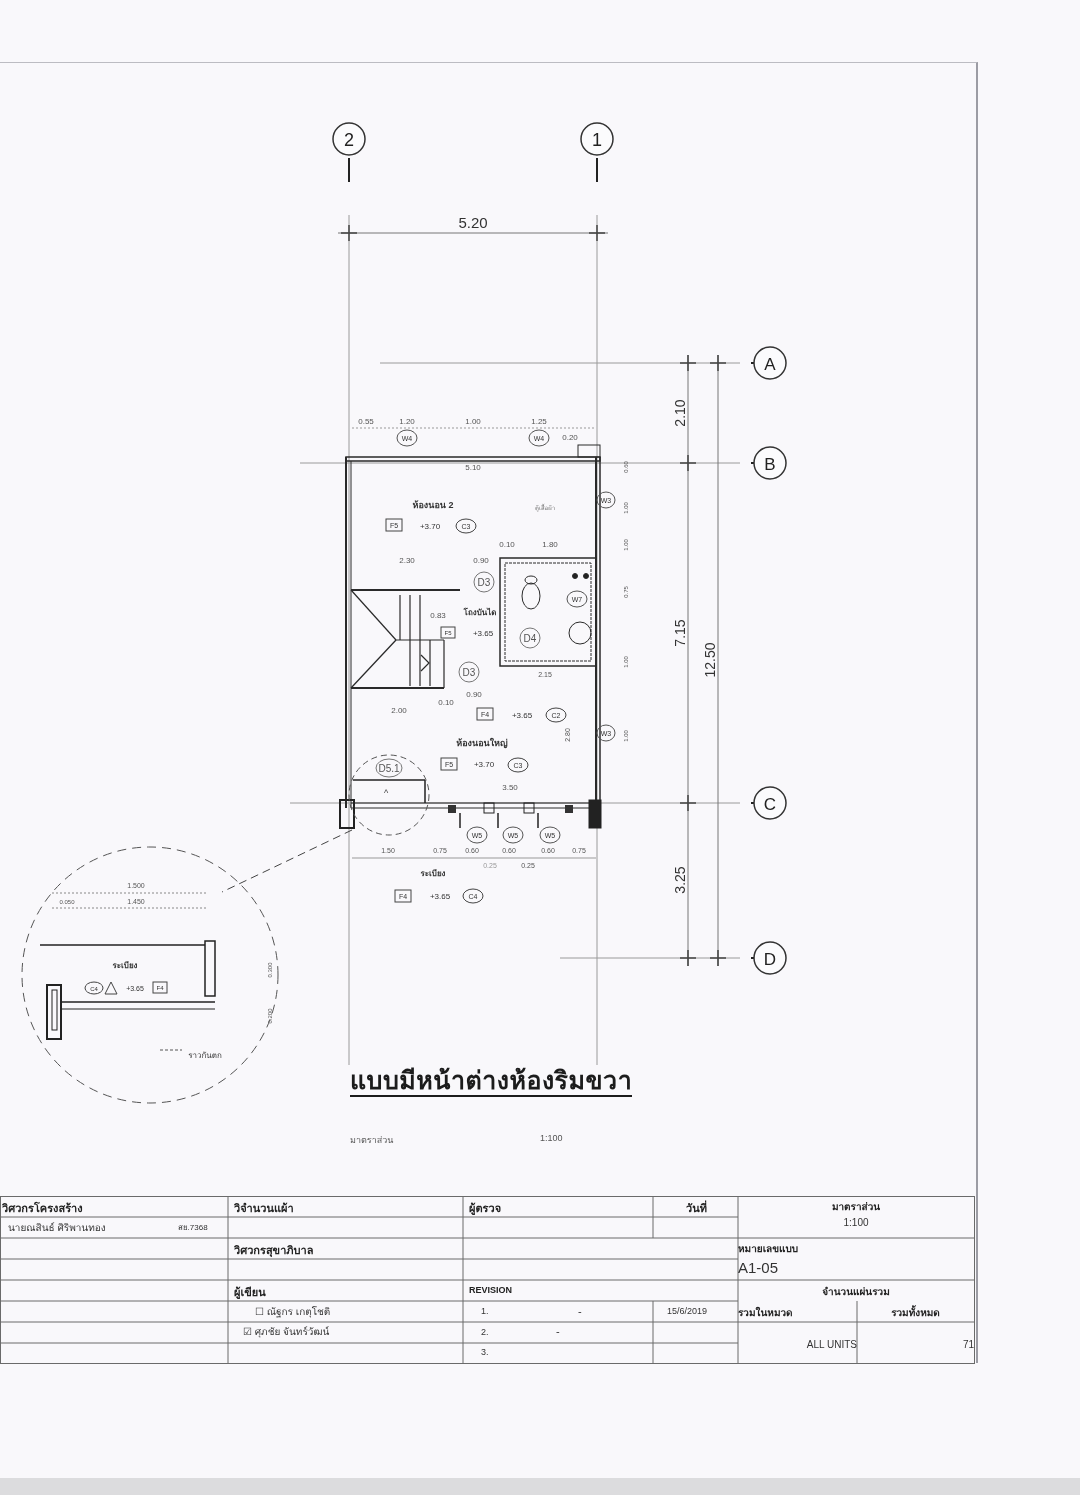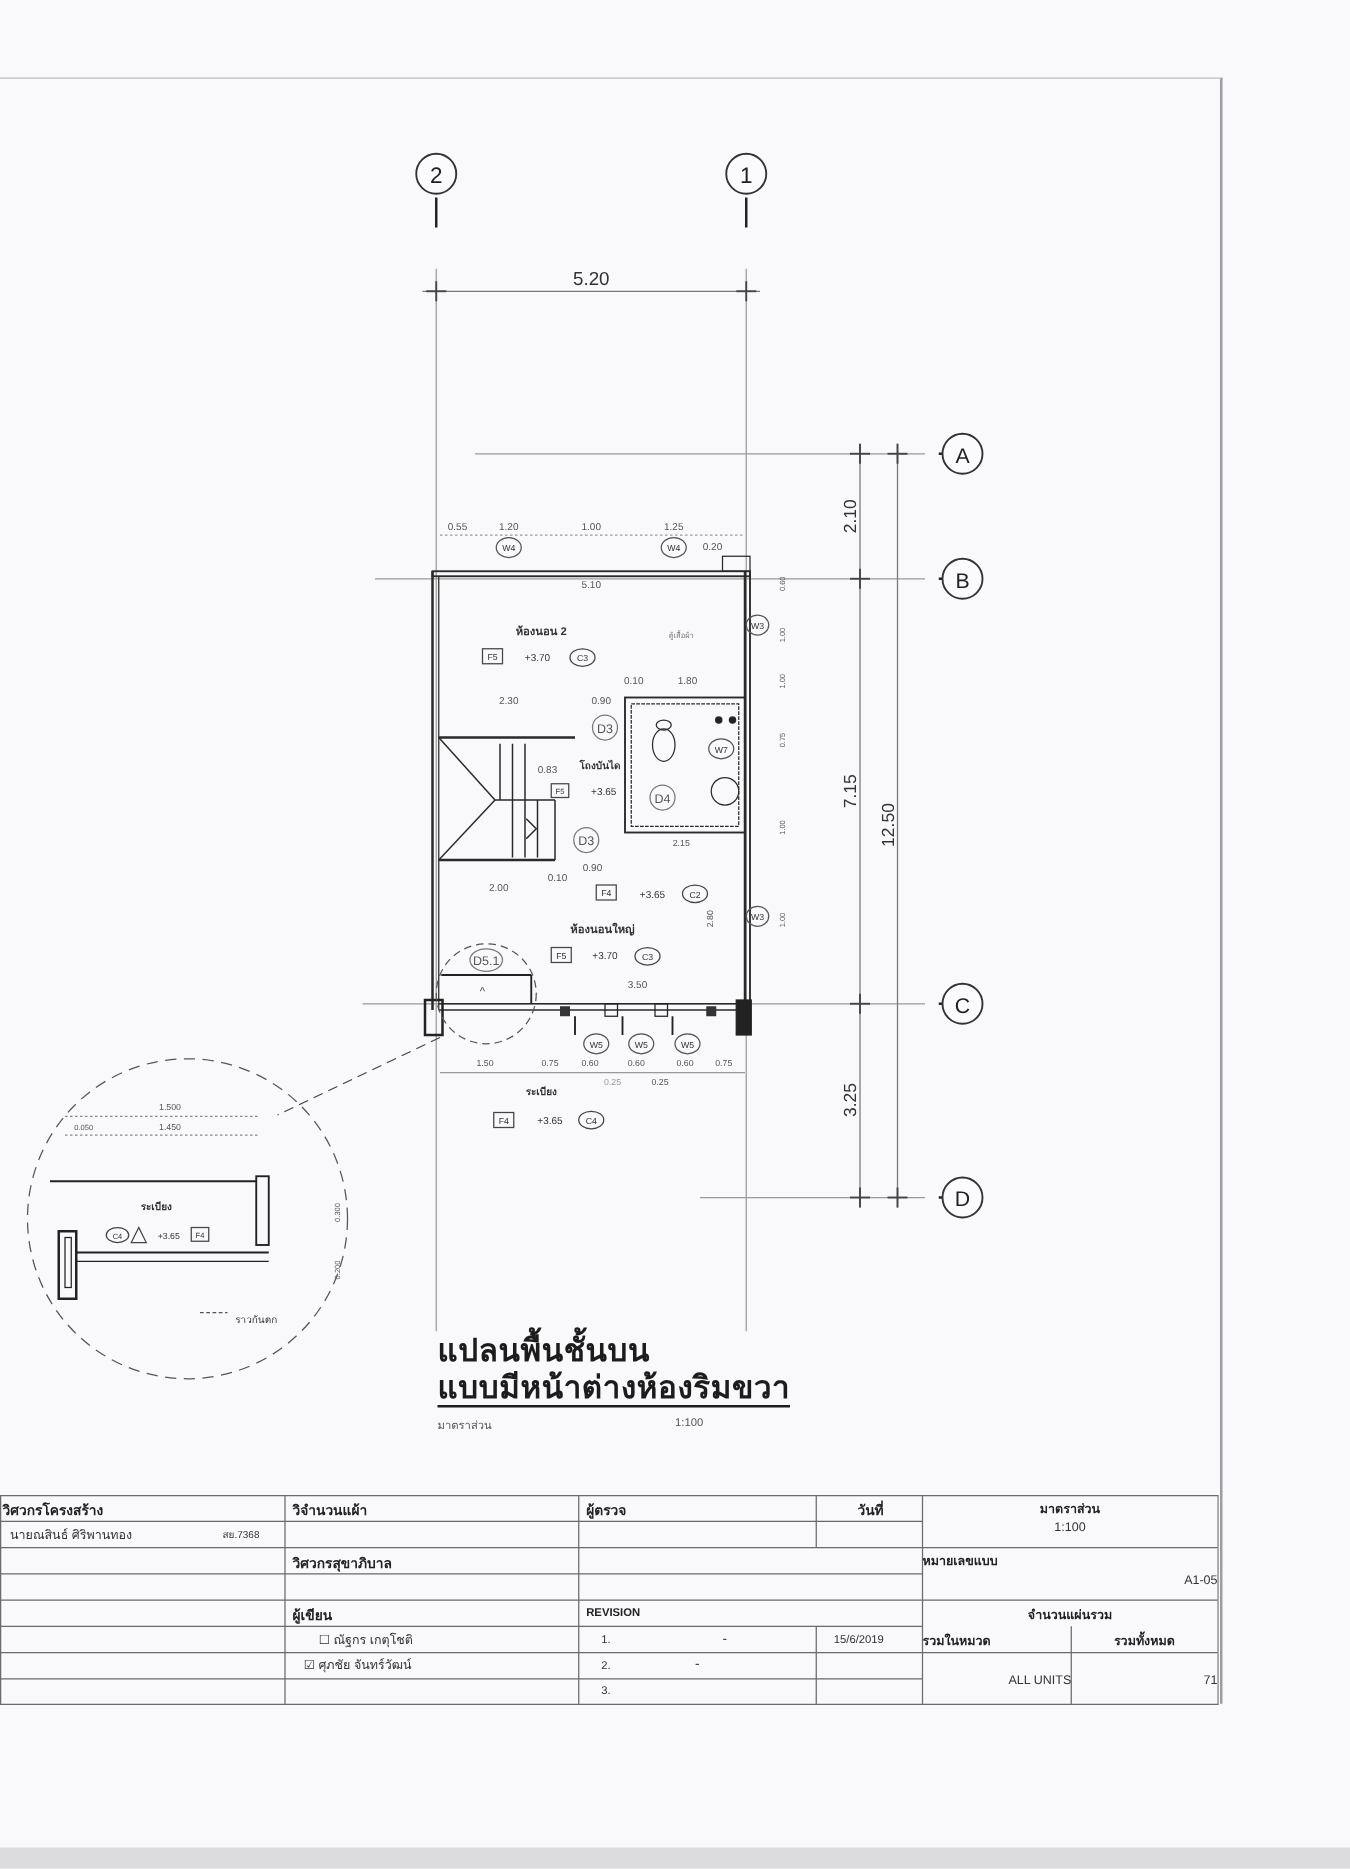--- a/index.html
+++ b/index.html
@@ -319,21 +319,20 @@
     <rect x="153" y="982" width="14" height="11" fill="none" stroke="#444"></rect>
     <text x="160" y="990" text-anchor="middle" font-size="6" fill="#333">F4</text>
     <text transform="translate(272,970) rotate(-90)" text-anchor="middle" font-size="6" fill="#555">0.300</text>
     <text transform="translate(272,1016) rotate(-90)" text-anchor="middle" font-size="6" fill="#555">0.200</text>
     <line x1="160" y1="1050" x2="182" y2="1050" stroke="#555" stroke-dasharray="3,2"></line>
     <text x="205" y="1058" text-anchor="middle" font-size="8" fill="#333">ราวกันตก</text>
   </g>
 </svg>
 
 <div class="drawing-title">
-  <div>แปลนพื้นชั้นบน</div>
   <div class="l2">แบบมีหน้าต่างห้องริมขวา</div>
 </div>
 <div class="scale-row" style="left:350px">มาตราส่วน</div>
 <div class="scale-row" style="left:540px">1:100</div>
 
 <div class="title-block">
   <svg width="975" height="168" style="position:absolute;left:0;top:0">
     <g stroke="#6a6a6a" stroke-width="1" fill="none">
       <rect x="0.5" y="0.5" width="974" height="167"></rect>
       <line x1="0" y1="21" x2="738" y2="21"></line>
@@ -371,21 +370,21 @@
   <div class="tb-cell tb-h" style="left:469px;top:89px;font-size:9px">REVISION</div>
   <div class="tb-cell" style="left:481px;top:110px;font-size:9px">1.</div>
   <div class="tb-cell" style="left:578px;top:109px">-</div>
   <div class="tb-cell" style="left:667px;top:110px;font-size:9px">15/6/2019</div>
   <div class="tb-cell" style="left:481px;top:131px;font-size:9px">2.</div>
   <div class="tb-cell" style="left:556px;top:129px">-</div>
   <div class="tb-cell" style="left:481px;top:151px;font-size:9px">3.</div>
   <div class="tb-cell tb-h" style="left:738px;width:236px;text-align:center;top:3px;font-size:10px">มาตราส่วน</div>
   <div class="tb-cell" style="left:738px;width:236px;text-align:center;top:21px;font-size:10px">1:100</div>
   <div class="tb-cell tb-h" style="left:738px;width:236px;top:45px;font-size:10px">หมายเลขแบบ</div>
-  <div class="tb-cell" style="left:738px;width:236px;text-align:right;top:63px;font-size:10px">A1-05</div>
+  <div class="tb-cell" style="left:738px;width:236px;text-align:left;top:63px;font-size:15px">A1-05</div>
   <div class="tb-cell tb-h" style="left:738px;width:236px;text-align:center;top:88px;font-size:10px">จำนวนแผ่นรวม</div>
   <div class="tb-cell tb-h" style="left:738px;width:119px;text-align:left;top:109px;font-size:10px">รวมในหมวด</div>
   <div class="tb-cell tb-h" style="left:857px;width:117px;text-align:center;top:109px;font-size:10px">รวมทั้งหมด</div>
   <div class="tb-cell" style="left:738px;width:119px;text-align:right;top:143px;font-size:10px">ALL UNITS</div>
   <div class="tb-cell" style="left:857px;width:117px;text-align:right;top:143px;font-size:10px">71</div>
 </div>
 
 <div class="bottom-strip"></div>
 
 </body></html>

